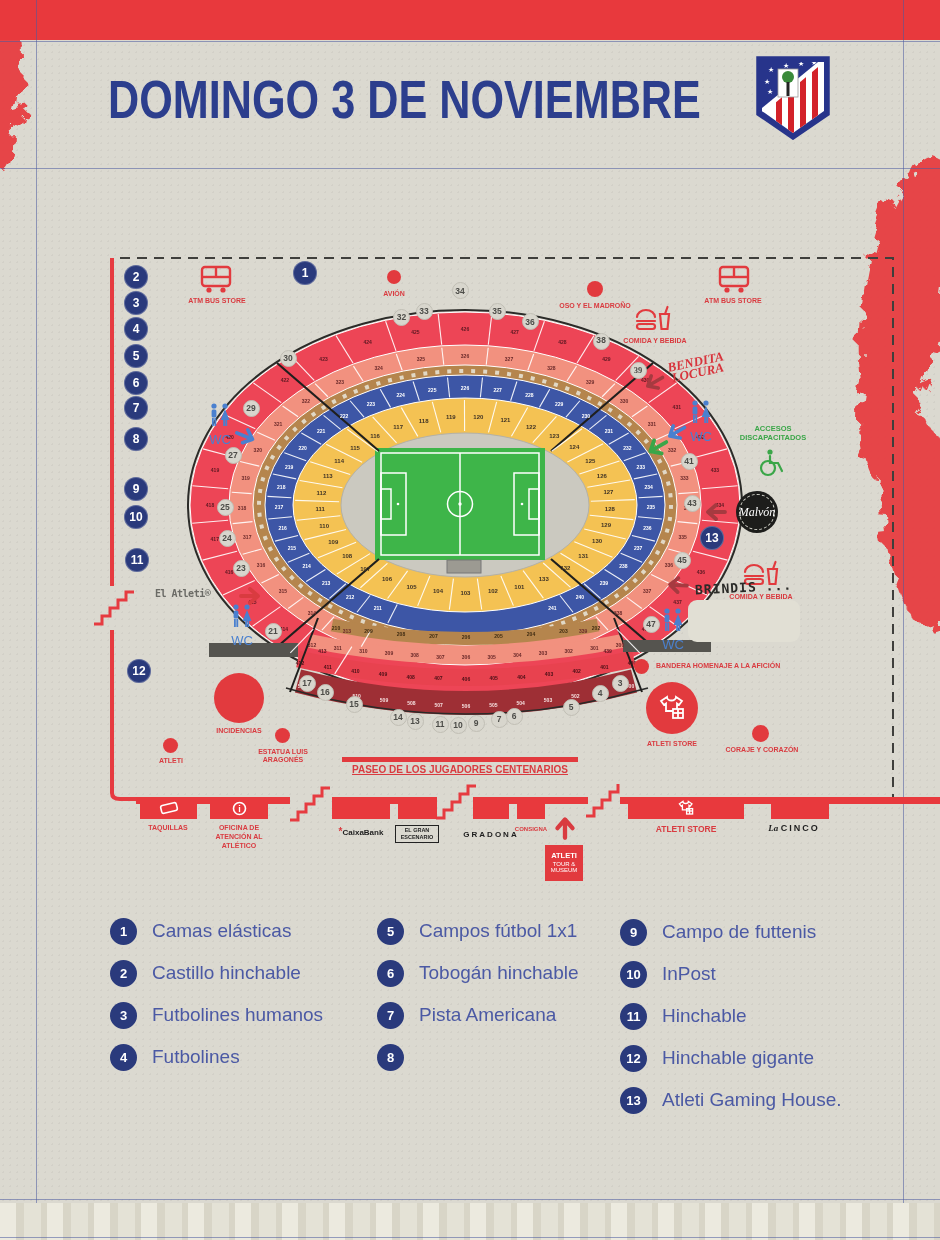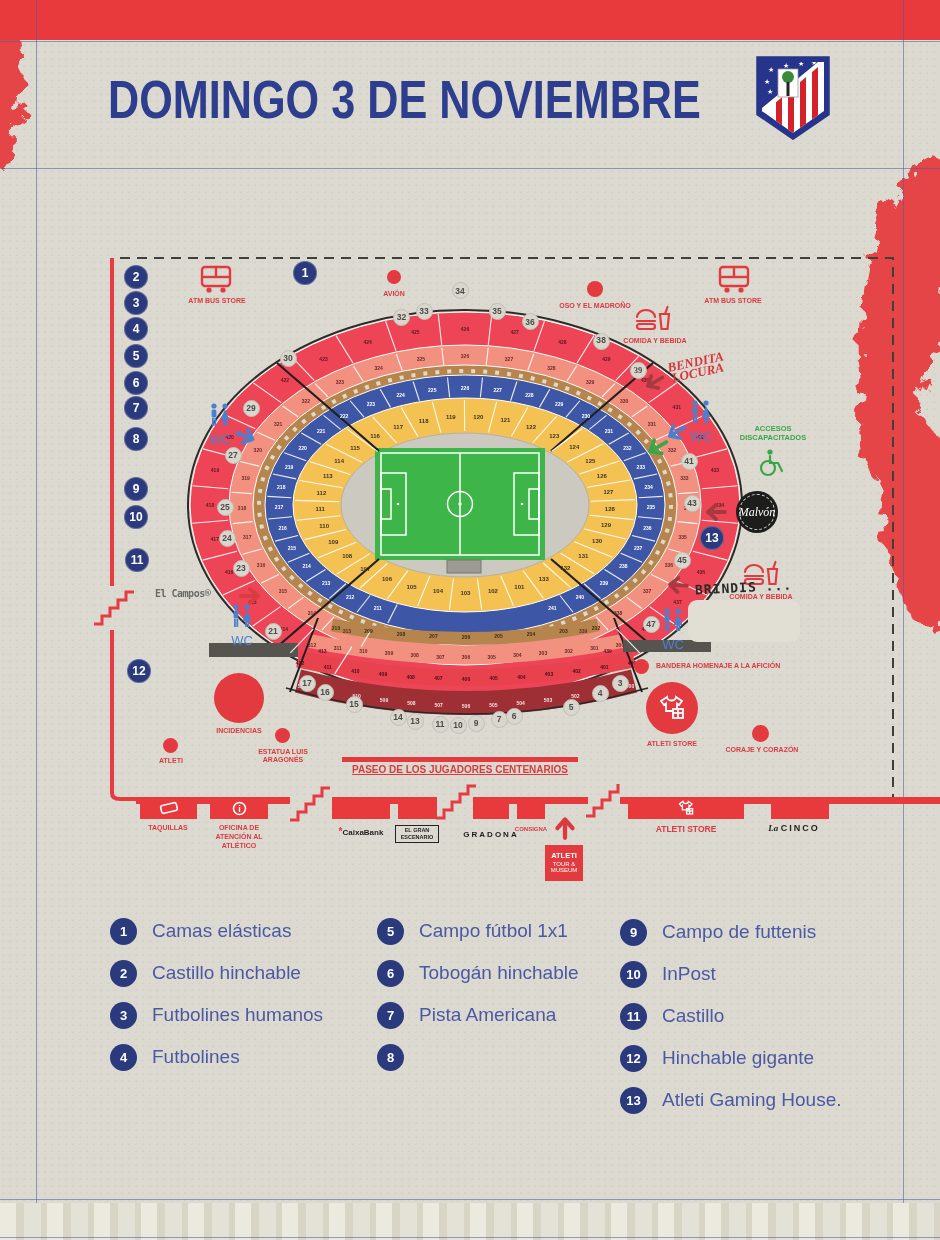--- a/index.html
+++ b/index.html
@@ -603,21 +603,21 @@
       <rect x="4" y="15" width="1.8" height="8"></rect>
         <rect x="6.4" y="15" width="1.8" height="8"></rect>
       <circle cx="17" cy="3" r="2.6"></circle>
         <path d="M17,6 l4.4,11 h-8.8 z"></path>
       <rect x="15.2" y="17" width="1.8" height="6"></rect>
         <rect x="17.4" y="17" width="1.8" height="6"></rect>
     </svg>
     <div class="wctext">WC</div>
   </div>
 
-  <div class="bonanao" style="left:155px;top:588px;">El Campos®</div>
+  <div class="bonanao" style="left:155px;top:588px;">El Atleti®</div>
   <svg class="arrow" style="left:238px;top:587px;" width="28" height="18" viewBox="0 0 26 18">
     <path d="M2,9 H18 M11,2 L19,9 L11,16" fill="none" stroke="#d93b40" stroke-width="3.8" stroke-linecap="round" stroke-linejoin="round"></path>
   </svg>
 
   <div class="wcgroup" style="left:229px;top:604px;">
     <svg width="24" height="26" viewBox="0 0 24 26" fill="#4a80cf">
       <circle cx="6" cy="3" r="2.6"></circle>
         <rect x="3.6" y="6.5" width="4.8" height="8" rx="1.5"></rect>
       <rect x="4" y="15" width="1.8" height="8"></rect>
         <rect x="6.4" y="15" width="1.8" height="8"></rect>
@@ -773,21 +773,21 @@
         <div class="legend-label">Futbolines humanos</div>
       </div>
     <div class="legend-item">
         <div class="legend-num">4</div>
         <div class="legend-label">Futbolines</div>
       </div>
   </div>
   <div class="legend-col" style="left:377px;top:918px;">
     <div class="legend-item">
         <div class="legend-num">5</div>
-        <div class="legend-label">Campo fútbol 1x1</div>
+        <div class="legend-label">Campos fútbol 1x1</div>
       </div>
     <div class="legend-item">
         <div class="legend-num">6</div>
         <div class="legend-label">Tobogán hinchable</div>
       </div>
     <div class="legend-item">
         <div class="legend-num">7</div>
         <div class="legend-label">Pista Americana</div>
       </div>
     <div class="legend-item">
@@ -798,21 +798,21 @@
     <div class="legend-item">
         <div class="legend-num">9</div>
         <div class="legend-label">Campo de futtenis</div>
       </div>
     <div class="legend-item">
         <div class="legend-num">10</div>
         <div class="legend-label">InPost</div>
       </div>
     <div class="legend-item">
         <div class="legend-num">11</div>
-        <div class="legend-label">Castillo</div>
+        <div class="legend-label">Hinchable</div>
       </div>
     <div class="legend-item">
         <div class="legend-num">12</div>
         <div class="legend-label">Hinchable gigante</div>
       </div>
     <div class="legend-item">
         <div class="legend-num">13</div>
         <div class="legend-label">Atleti Gaming House.</div>
       </div>
   </div>

